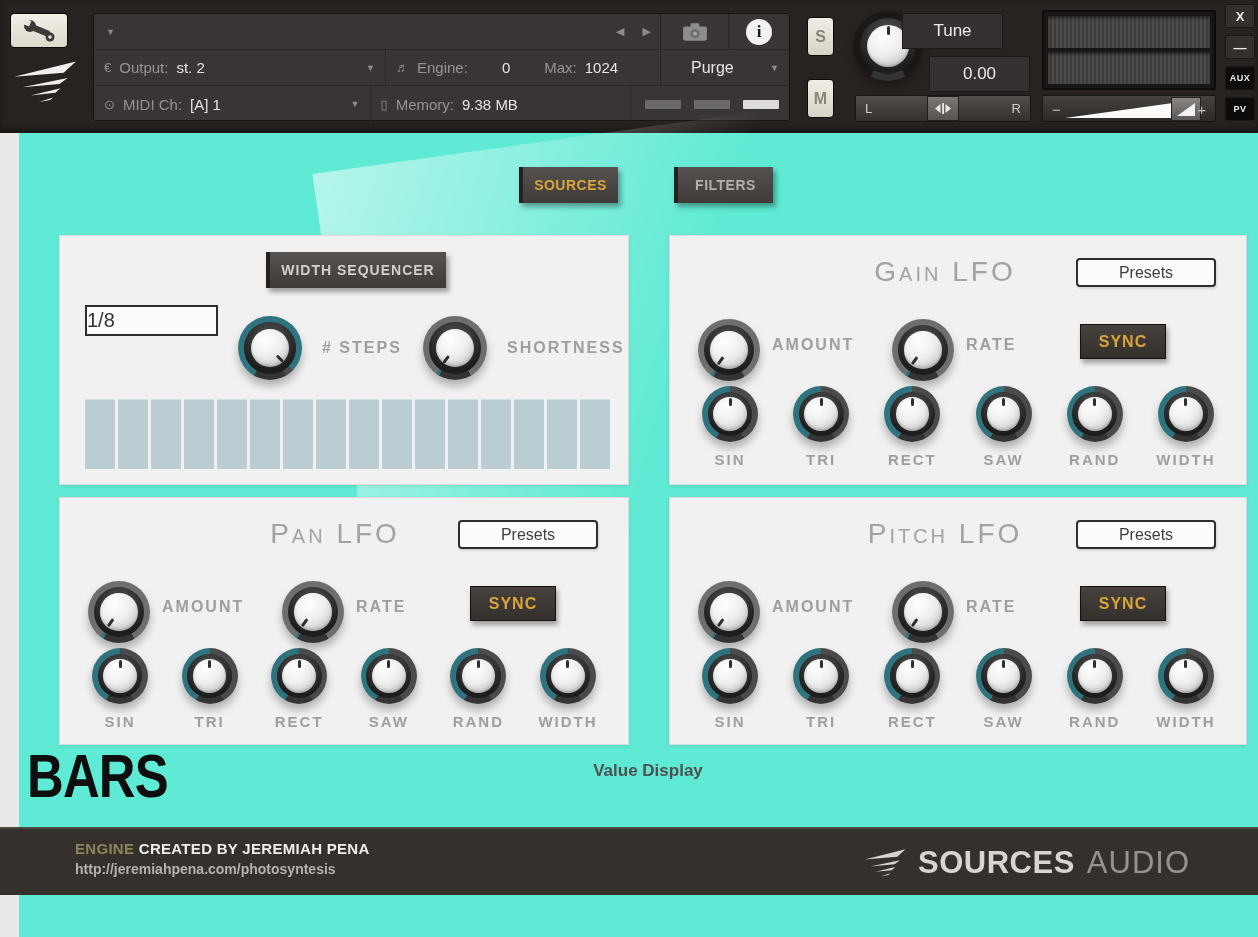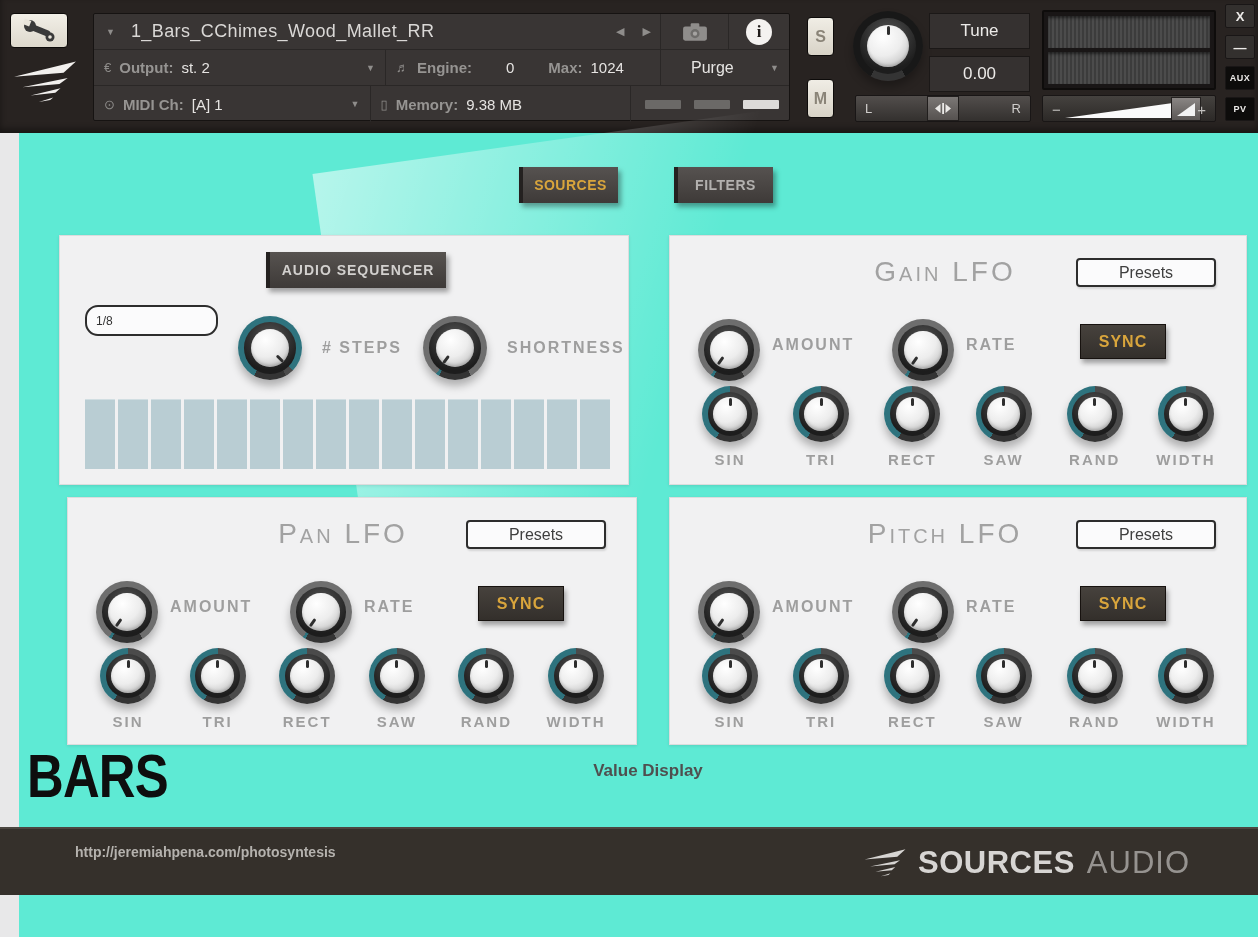--- a/index.html
+++ b/index.html
@@ -24,37 +24,37 @@
   .vdiv{width:1px;height:36px;background:#2a2726;align-self:center;}
   .cam-cell{width:67px;display:flex;align-items:center;justify-content:center;cursor:pointer;}
   .info-cell{width:60px;display:flex;align-items:center;justify-content:center;cursor:pointer;}
   .info-circle{width:26px;height:26px;border-radius:50%;background:#f4f2f0;color:#201c1a;font-weight:bold;
        font-size:17px;display:flex;align-items:center;justify-content:center;font-family:"Liberation Serif",serif;}
   .cell{display:flex;align-items:center;height:36px;padding:0 10px;position:relative;}
   .cell-a{width:292px;border-right:1px solid #2a2726;}
   .cell-b{width:275px;border-right:1px solid #2a2726;}
   .cell-c{flex:1;}
   .mini-icon{color:#8e8c8a;font-size:13px;margin-right:8px;}
-  .dim{color:#969492;font-size:15px;margin-right:8px;white-space:nowrap;font-weight:bold;}
+  .dim{color:#969492;font-size:15px;margin-right:8px;white-space:nowrap;}
   .lit{color:#e6e4e2;font-size:15px;white-space:nowrap;}
   .voices-num{margin:0 34px 0 26px;}
   .chev.right{margin-left:auto;}
   .purge{font-size:16px;margin-left:20px;}
   .bars-cell{gap:13px;padding-left:14px;}
   .pbar{width:36px;height:9px;background:#6b6967;border-radius:1px;}
   .pbar.bright{background:#dddbd9;}
 
   .sm-btn{position:absolute;width:27px;height:39px;background:linear-gradient(#f0ede5,#d8d3c7);border:1px solid #0d0b0a;
        border-radius:4px;color:#8a8478;font-size:16px;font-weight:bold;display:flex;align-items:center;justify-content:center;cursor:pointer;padding:0;}
   .sm-btn.s{left:807px;top:17px;}
   .sm-btn.m{left:807px;top:79px;}
   .tune-knob{position:absolute;left:853px;top:11px;}
   .tune-box{position:absolute;width:101px;height:36px;background:#353130;border:1px solid #1b1817;
        color:#eceae8;font-size:17px;display:flex;align-items:center;justify-content:center;}
-  .tune-box.label{left:929px;top:13px;}
+  .tune-box.label{left:902px;top:13px;}
   .tune-box.value{left:929px;top:56px;}
   .pan-slider{position:absolute;left:855px;top:95px;width:176px;height:27px;background:linear-gradient(#524e4c,#33302e);
        border:1px solid #191616;border-radius:2px;display:flex;align-items:center;cursor:pointer;}
   .pan-l,.pan-r{color:#cfcdcb;font-size:13px;}
   .pan-l{margin-left:9px;}
   .pan-r{margin-left:auto;margin-right:9px;}
   .pan-handle{position:absolute;left:50%;transform:translateX(-50%);width:32px;height:25px;
        background:linear-gradient(#7b7775,#565250);border:1px solid #211e1d;display:flex;align-items:center;justify-content:center;}
   .meters{position:absolute;left:1042px;top:10px;width:174px;height:80px;background:#191616;border:2px solid #0e0c0b;
        border-radius:2px;display:flex;flex-direction:column;gap:4px;padding:4px;}
@@ -92,28 +92,28 @@
   .bodyarea::before{content:"";position:absolute;left:320px;top:0;width:560px;height:420px;
        background:linear-gradient(115deg,rgba(255,255,255,.55),rgba(255,255,255,0) 60%);transform:rotate(-8deg);}
   .view-tab{position:absolute;top:34px;width:99px;height:36px;background:linear-gradient(#565250,#3e3a38);
        border:none;border-left:4px solid #242120;box-shadow:3px 4px 5px rgba(0,0,0,.35);
        font-size:14px;font-weight:bold;letter-spacing:.5px;cursor:pointer;color:#b3b1af;}
   .view-tab.sources{left:500px;color:var(--gold);}
   .view-tab.filters{left:655px;}
   .panel{position:absolute;background:#f1f1f2;border:1px solid #dcdcdd;box-shadow:0 1px 3px rgba(0,0,0,.10);}
   .seq-panel{left:40px;top:102px;width:570px;height:250px;}
   .pos-gain{left:650px;top:102px;width:578px;height:250px;}
-  .pos-pan{left:48px;top:364px;width:570px;height:248px;}
+  .pos-pan{left:40px;top:364px;width:570px;height:248px;}
   .pos-pitch{left:650px;top:364px;width:578px;height:248px;}
 
   .seq-title{position:absolute;left:206px;top:16px;width:180px;height:36px;background:linear-gradient(#575350,#3e3a38);
        border-left:4px solid #242120;box-shadow:3px 4px 5px rgba(0,0,0,.35);color:#d2d0ce;font-size:14px;font-weight:bold;
        letter-spacing:1px;display:flex;align-items:center;justify-content:center;cursor:pointer;}
   .seq-rate{position:absolute;left:25px;top:69px;width:133px;height:31px;background:#fbfbfc;border:2px solid #2d2d2d;
-       border-radius:13px;font-size:12px;color:#333;display:flex;align-items:center;padding-left:9px;cursor:text;}
+       border-radius:0;font-size:20px;color:#333;display:flex;align-items:center;cursor:text;}
   .kpos{position:absolute;}
   .steps-knob{left:178px;top:80px;}
   .shortness-knob{left:363px;top:80px;}
   .ctl-label{position:absolute;color:#9e9e9e;font-size:16px;font-weight:bold;letter-spacing:2px;white-space:nowrap;}
   .steps-label{left:262px;top:103px;}
   .shortness-label{left:447px;top:103px;}
   .step-grid{position:absolute;left:25px;top:163px;width:525px;height:70px;display:flex;gap:3px;cursor:pointer;}
   .seq-step{flex:1;background:var(--step-fill);box-shadow:inset 0 1px 0 rgba(255,255,255,.35);}
 
   .lfo-title{position:absolute;left:110px;top:20px;width:330px;text-align:center;color:#a2a2a2;
@@ -179,21 +179,20 @@
           <path d="M54 18 L10 27 L46 24 Z"></path>
           <path d="M47 28 L18 35 L42 32.5 Z"></path>
           <path d="M40 37 L26 41.5 L37 39.5 Z"></path>
         </g>
       </svg>
     </div>
 
     <div class="hdr-block">
       <div class="hdr-row hdr-row-title">
         <span class="chev">▼</span>
-        <span class="inst-title">1_Bars_CChimes_Wood_Mallet_RR</span>
         <span class="nav-arrow first">◀</span>
         <span class="nav-arrow">▶</span>
         <span class="vdiv"></span>
         <span class="cam-cell">
           <svg width="26" height="20" viewBox="0 0 24 18">
             <rect x="1" y="4" width="22" height="13" rx="2" fill="#8f8d8b"></rect>
             <rect x="8" y="1" width="8" height="5" rx="1" fill="#8f8d8b"></rect>
             <circle cx="12" cy="10.5" r="4.2" fill="#6e6c6a"></circle>
             <circle cx="12" cy="10.5" r="2" fill="#a5a3a1"></circle>
           </svg>
@@ -285,21 +284,21 @@
       <button class="tiny">aux</button>
       <button class="tiny">pv</button>
     </div>
   </header>
 
   <main class="bodyarea">
     <button class="view-tab sources">SOURCES</button>
     <button class="view-tab filters">FILTERS</button>
 
     <section class="panel seq-panel">
-      <div class="seq-title">AUDIO SEQUENCER</div>
+      <div class="seq-title">WIDTH SEQUENCER</div>
       <div class="seq-rate">1/8</div>
       <div class="kpos steps-knob knob" style="width: 64px; height: 64px;">
           <div class="k-ring" style="background: conic-gradient(from 210deg, rgb(46, 115, 126) 0deg, rgb(46, 115, 126) 285deg, rgb(75, 75, 75) 285deg, rgb(75, 75, 75) 300deg, rgb(52, 52, 52) 300deg, rgb(52, 52, 52) 360deg);"></div>
           <div class="k-bezel"></div>
           <div class="k-cap"></div>
           <div class="k-ptr" style="transform: rotate(495deg);"></div>
         </div>
       <div class="ctl-label steps-label"># STEPS</div>
       <div class="kpos shortness-knob knob" style="width: 64px; height: 64px;">
           <div class="k-ring" style="background: conic-gradient(from 210deg, rgb(46, 115, 126) 0deg, rgb(46, 115, 126) 6deg, rgb(110, 110, 110) 6deg, rgb(110, 110, 110) 300deg, rgb(52, 52, 52) 300deg, rgb(52, 52, 52) 360deg);"></div>
@@ -553,20 +552,23 @@
           </div>
         </div>
 </section>
 
     <div class="bars-logo">BARS</div>
     <div class="value-display">Value Display</div>
   </main>
 
   <footer class="credit-bar">
     <div class="credit-text">
+      <div class="credit-line1">
+        <span class="engine-word">ENGINE</span><span> CREATED BY JEREMIAH PENA</span>
+      </div>
       <div class="credit-url">http://jeremiahpena.com/photosyntesis</div>
     </div>
     <div class="company-logo">
       <svg width="46" height="30" viewBox="0 0 64 44">
         <g fill="#d7d5d3">
           <path d="M62 2 L2 17 L50 13 Z"></path>
           <path d="M54 18 L10 27 L46 24 Z"></path>
           <path d="M47 28 L18 35 L42 32.5 Z"></path>
           <path d="M40 37 L26 41.5 L37 39.5 Z"></path>
         </g>

